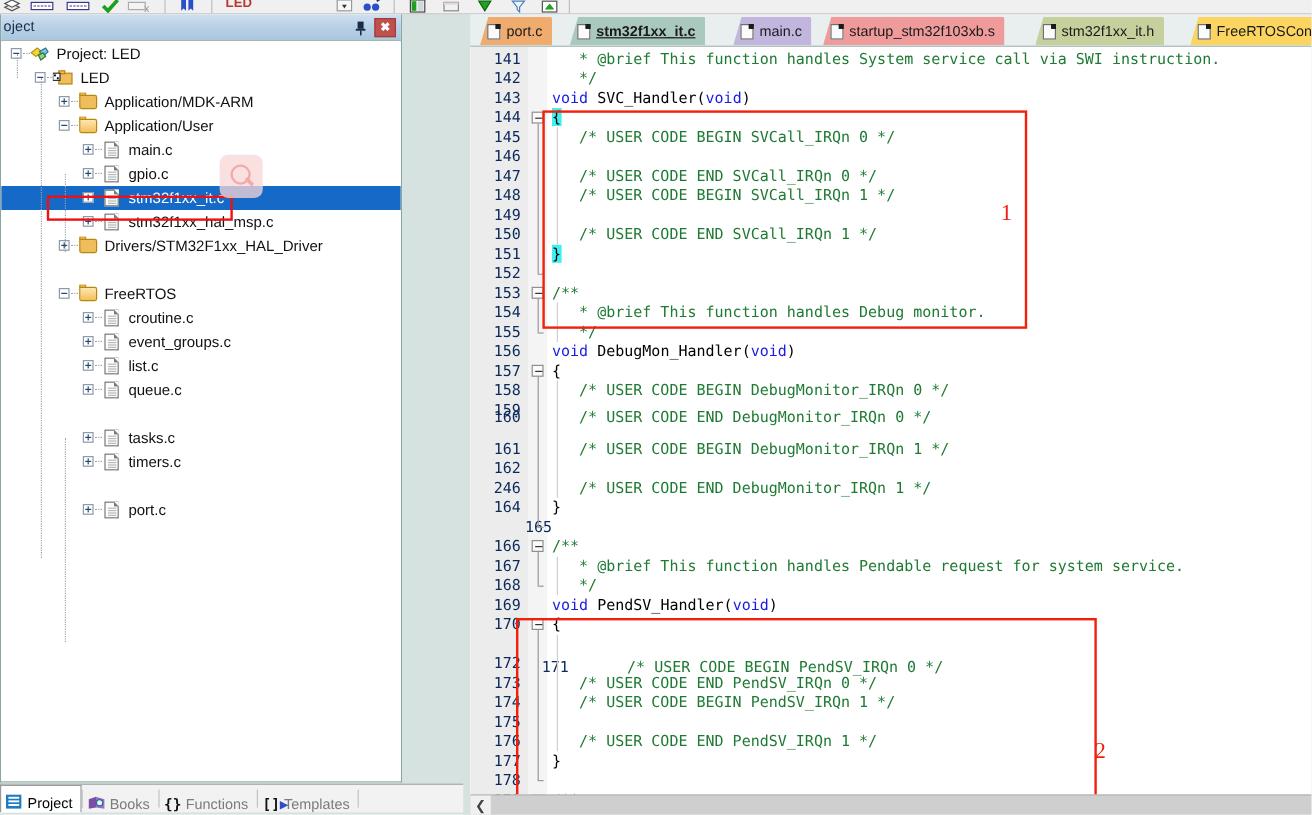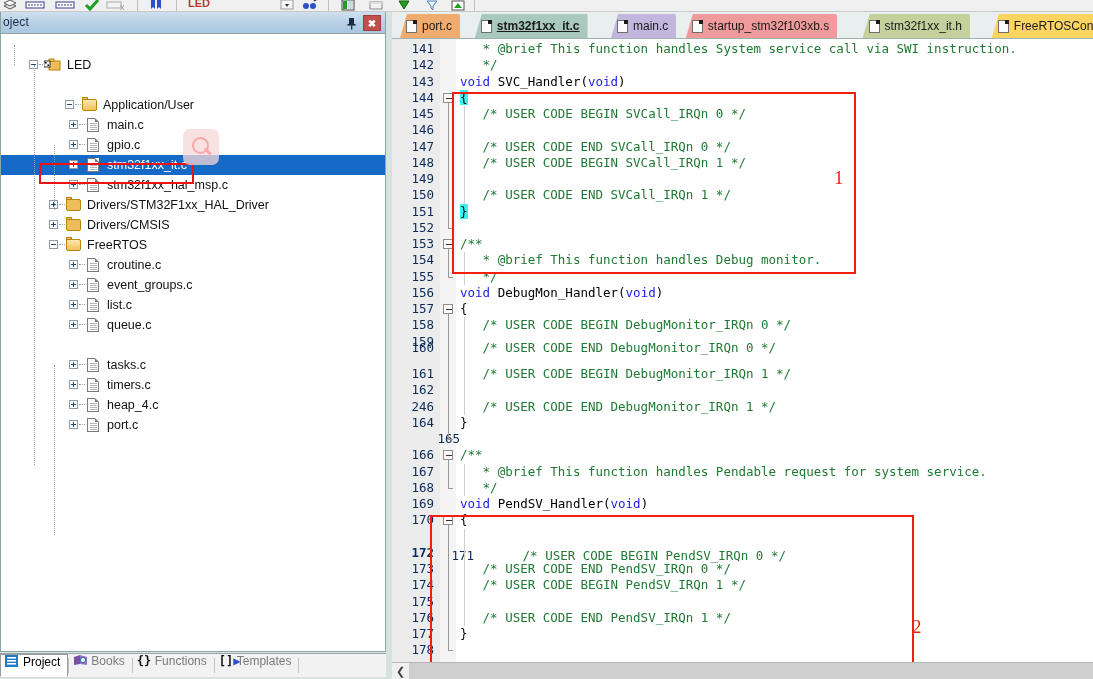--- a/index.html
+++ b/index.html
@@ -18,21 +18,21 @@
   #toolbar {
     position:absolute; left:0; top:0; width:1093px; height:12px;
     background:#f0f0f0; border-bottom:1px solid #c8c8c8;
     overflow:hidden;
   }
   .tb-ico { position:absolute; top:-2px; width:16px; height:14px; overflow:hidden; }
   .tb-sep { position:absolute; top:0px; width:1px; height:11px; background:#bfbfbf; }
 
   
   #left-panel {
-    position:absolute; left:0; top:12px; width:386px; height:640px;
+    position:absolute; left:0; top:12px; width:335px; height:640px;
     background:#ffffff; border:1px solid #8ba7a4; border-top:none;
   }
   #left-titlebar {
     position:relative; height:22px;
     background:linear-gradient(to bottom,#cfe0ef 0%,#b8d0e6 50%,#a9c6e0 100%);
     border-bottom:1px solid #8ba7a4;
   }
   #left-title {
     position:absolute; left:2px; top:3px; font-size:12px; color:#1b2b45;
     letter-spacing:.1px;
@@ -100,21 +100,21 @@
     content:""; position:absolute; left:21px; top:21px; width:8px; height:2.5px;
     background:#f08e8e; transform:rotate(45deg);
   }
 
   
   #left-tabs {
     position:absolute; left:0; top:653px; width:386px; height:24px;
     background:#f2f2f2; border-top:1px solid #9aa6a4;
     display:flex; align-items:stretch;
   }
-  .ltab { display:flex; align-items:flex-start; padding:0 7px 0 4px; font-size:12px;
+  .ltab { display:flex; align-items:flex-end; padding:13px 7px 0 4px; font-size:12px;
           color:#7b7b7b; position:relative; cursor:pointer; }
   .ltab.active { color:#000; background:#fff; border:1px solid #9a9a9a;
                  border-bottom:1px solid #fff; margin-top:0; }
   .ltab-sep { width:1px; margin:4px 0; background:#c2c2c2; }
   .ltab .ti { width:15px; height:14px; margin-right:3px; position:relative; }
 
   
   #editor {
     position:absolute; left:392px; top:12px; width:701px; height:667px;
     background:#e9efee;
@@ -292,35 +292,54 @@
       <div id="pin-btn">
         <svg width="11" height="13" viewBox="0 0 11 13">
             <rect x="3" y="1" width="5" height="6" fill="#1b2b45"></rect>
             <rect x="1.5" y="7" width="8" height="1.6" fill="#1b2b45"></rect>
             <rect x="5" y="8.5" width="1.3" height="4" fill="#1b2b45"></rect>
           </svg>
       </div>
       <div id="close-btn">✖</div>
     </div>
     <div id="tree">
+        <div class="row" style="top: 0px; position: absolute; left: 0px; right: 0px;">
+          <div class="exp" style="left: 8px;"></div>
+          <div class="dothoriz" style="left: 18px; top: 9px; width: 6px;"></div>
+          <div class="rooticon" style="left: 23px;"><svg width="18" height="14" viewBox="0 0 18 14">
+              <polygon points="2,6 7,2 11,5 6,9" fill="#f5d24a" stroke="#b99800"></polygon>
+              <polygon points="9,5 14,2 16,5 12,9" fill="#7ec8e3" stroke="#2b6f8c"></polygon>
+              <polygon points="8,8 12,6 14,9 10,12" fill="#8ad48a" stroke="#2f7a2f"></polygon>
+            </svg></div>
+          <div class="lbl" style="left: 46px;">Project: LED</div>
+        </div>
         <div class="row" style="top: 20px; position: absolute; left: 0px; right: 0px;">
           <div class="exp" style="left: 28px;"></div>
           <div class="dothoriz" style="left: 38px; top: 9px; width: 6px;"></div>
           <div class="rooticon" style="left: 43px;"><svg width="18" height="14" viewBox="0 0 18 14">
               <rect x="5" y="3" width="11" height="9" fill="#f0bd5c" stroke="#b8860b"></rect>
               <rect x="5" y="1" width="5" height="2.5" fill="#f0bd5c" stroke="#b8860b"></rect>
               <rect x="0" y="3" width="6" height="6" fill="#fff" stroke="#333"></rect>
               <rect x="1" y="4" width="1.6" height="1.6" fill="#111"></rect>
               <rect x="3.4" y="4" width="1.6" height="1.6" fill="#fff"></rect>
               <rect x="1" y="6.4" width="1.6" height="1.6" fill="#fff"></rect>
               <rect x="3.4" y="6.4" width="1.6" height="1.6" fill="#111"></rect>
             </svg></div>
           <div class="lbl" style="left: 66px;">LED</div>
         </div>
-        <div class="row" style="top: 60px; position: absolute; left: 16px; right: 0px; text-align: right;">
+        <div class="row" style="top: 40px; position: absolute; left: 0px; right: 0px;">
+          <div class="exp plus" style="left: 48px;"></div>
+          <div class="dothoriz" style="left: 58px; top: 9px; width: 6px;"></div>
+          <div class="folder" style="left: 65px;">
+            <div class="tab"></div>
+            <div class="back"></div>
+          </div>
+          <div class="lbl" style="left: 86px;">Application/MDK-ARM</div>
+        </div>
+        <div class="row" style="top: 60px; position: absolute; left: 0px; right: 0px; text-align: right;">
           <div class="exp" style="left: 48px;"></div>
           <div class="dothoriz" style="left: 58px; top: 9px; width: 6px;"></div>
           <div class="folder open" style="left: 65px;">
             <div class="tab"></div>
             <div class="back"></div>
           </div>
           <div class="lbl" style="left: 86px;">Application/User</div>
         </div>
         <div class="row" style="top: 80px; position: absolute; left: 0px; right: 0px;">
           <div class="exp plus" style="left: 68px;"></div>
@@ -368,29 +387,20 @@
         </div>
         <div class="row" style="top: 160px; position: absolute; left: 0px; right: 0px; padding-left: 38px;">
           <div class="exp plus" style="left: 48px;"></div>
           <div class="dothoriz" style="left: 58px; top: 9px; width: 6px;"></div>
           <div class="folder" style="left: 65px;">
             <div class="tab"></div>
             <div class="back"></div>
           </div>
           <div class="lbl" style="left: 86px;">Drivers/STM32F1xx_HAL_Driver</div>
         </div>
-        <div class="row" style="top: 180px; position: absolute; left: 0px; right: 0px;">
-          <div class="exp plus" style="left: 48px;"></div>
-          <div class="dothoriz" style="left: 58px; top: 9px; width: 6px;"></div>
-          <div class="folder" style="left: 65px;">
-            <div class="tab"></div>
-            <div class="back"></div>
-          </div>
-          <div class="lbl" style="left: 86px;">Drivers/CMSIS</div>
-        </div>
         <div class="row" style="top: 200px; position: absolute; left: 0px; right: 0px;">
           <div class="exp" style="left: 48px;"></div>
           <div class="dothoriz" style="left: 58px; top: 9px; width: 6px;"></div>
           <div class="folder open" style="left: 65px;">
             <div class="tab"></div>
             <div class="back"></div>
           </div>
           <div class="lbl" style="left: 86px;">FreeRTOS</div>
         </div>
         <div class="row" style="top: 220px; position: absolute; left: 0px; right: 0px;">
@@ -451,31 +461,20 @@
         <div class="row" style="top: 340px; position: absolute; left: 0px; right: 0px;">
           <div class="exp plus" style="left: 68px;"></div>
           <div class="dothoriz" style="left: 78px; top: 9px; width: 6px;"></div>
           <div class="page" style="left: 86px;">
             <i style="top:4px"></i>
             <i style="top:6px"></i>
             <i style="top:8px"></i>
             <i style="top:10px"></i>
           </div>
           <div class="lbl" style="left: 106px;">timers.c</div>
-        </div>
-        <div class="row" style="top: 360px; position: absolute; left: 0px; right: 0px;">
-          <div class="exp plus" style="left: 68px;"></div>
-          <div class="dothoriz" style="left: 78px; top: 9px; width: 6px;"></div>
-          <div class="page" style="left: 86px;">
-            <i style="top:4px"></i>
-            <i style="top:6px"></i>
-            <i style="top:8px"></i>
-            <i style="top:10px"></i>
-          </div>
-          <div class="lbl" style="left: 106px;">heap_4.c</div>
         </div>
         <div class="row" style="top: 380px; position: absolute; left: 0px; right: 0px;">
           <div class="exp plus" style="left: 68px;"></div>
           <div class="dothoriz" style="left: 78px; top: 9px; width: 6px;"></div>
           <div class="page" style="left: 86px;">
             <i style="top:4px"></i>
             <i style="top:6px"></i>
             <i style="top:8px"></i>
             <i style="top:10px"></i>
           </div>
@@ -582,21 +581,21 @@
           <div class="codeline" style="top: 375.75px;"><span class="lnum">164</span><span class="ctext"><span class="pl">}</span></span></div>
           <div class="codeline" style="top: 392px; margin-left: 26px;"><span class="lnum">165</span><span class="ctext"></span></div>
           <div class="codeline" style="top: 408.25px;"><span class="lnum">166</span><span class="ctext"><span class="cm">/**</span></span></div>
           <div class="foldbox" style="top: 411.25px;"></div>
           <div class="codeline" style="top: 424.5px;"><span class="lnum">167</span><span class="ctext"><span class="cm">   * @brief This function handles Pendable request for system service.</span></span></div>
           <div class="codeline" style="top: 440.75px;"><span class="lnum">168</span><span class="ctext"><span class="cm">   */</span></span></div>
           <div class="codeline" style="top: 457px;"><span class="lnum">169</span><span class="ctext"><span class="kw">void</span><span class="pl"> PendSV_Handler(</span><span class="kw">void</span><span class="pl">)</span></span></div>
           <div class="codeline" style="top: 473.25px;"><span class="lnum">170</span><span class="ctext"><span class="pl">{</span></span></div>
           <div class="foldbox" style="top: 476.25px;"></div>
           <div class="codeline" style="top: 509px; margin-left: 40px;"><span class="lnum">171</span><span class="ctext"><span class="cm">   /* USER CODE BEGIN PendSV_IRQn 0 */</span></span></div>
-          <div class="codeline" style="top: 505.75px; font-weight: bold;"><span class="lnum">172</span><span class="ctext"></span></div>
+          <div class="codeline" style="top: 505.75px;"><span class="lnum">172</span><span class="ctext"></span></div>
           <div class="codeline" style="top: 522px;"><span class="lnum">173</span><span class="ctext"><span class="cm">   /* USER CODE END PendSV_IRQn 0 */</span></span></div>
           <div class="codeline" style="top: 538.25px;"><span class="lnum">174</span><span class="ctext"><span class="cm">   /* USER CODE BEGIN PendSV_IRQn 1 */</span></span></div>
           <div class="codeline" style="top: 554.5px;"><span class="lnum">175</span><span class="ctext"></span></div>
           <div class="codeline" style="top: 570.75px;"><span class="lnum">176</span><span class="ctext"><span class="cm">   /* USER CODE END PendSV_IRQn 1 */</span></span></div>
           <div class="codeline" style="top: 587px;"><span class="lnum">177</span><span class="ctext"><span class="pl">}</span></span></div>
           <div class="codeline" style="top: 603.25px;"><span class="lnum">178</span><span class="ctext"></span></div>
           <div class="codeline" style="top: 619.5px;"><span class="lnum">179</span><span class="ctext"><span class="cm">/**</span></span></div>
           <div class="foldbox" style="top: 622.5px;"></div>
           <div class="foldline" style="top: 63.75px; height: 125px;"></div>
           <div class="foldend" style="top: 188.75px;"></div>

